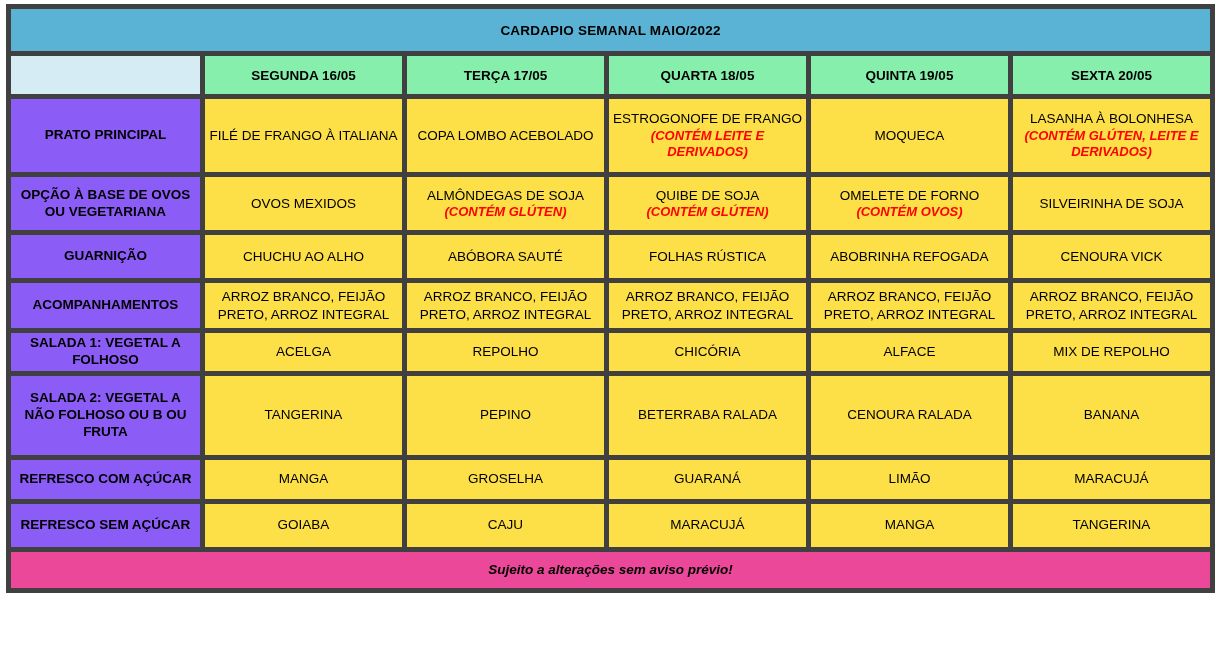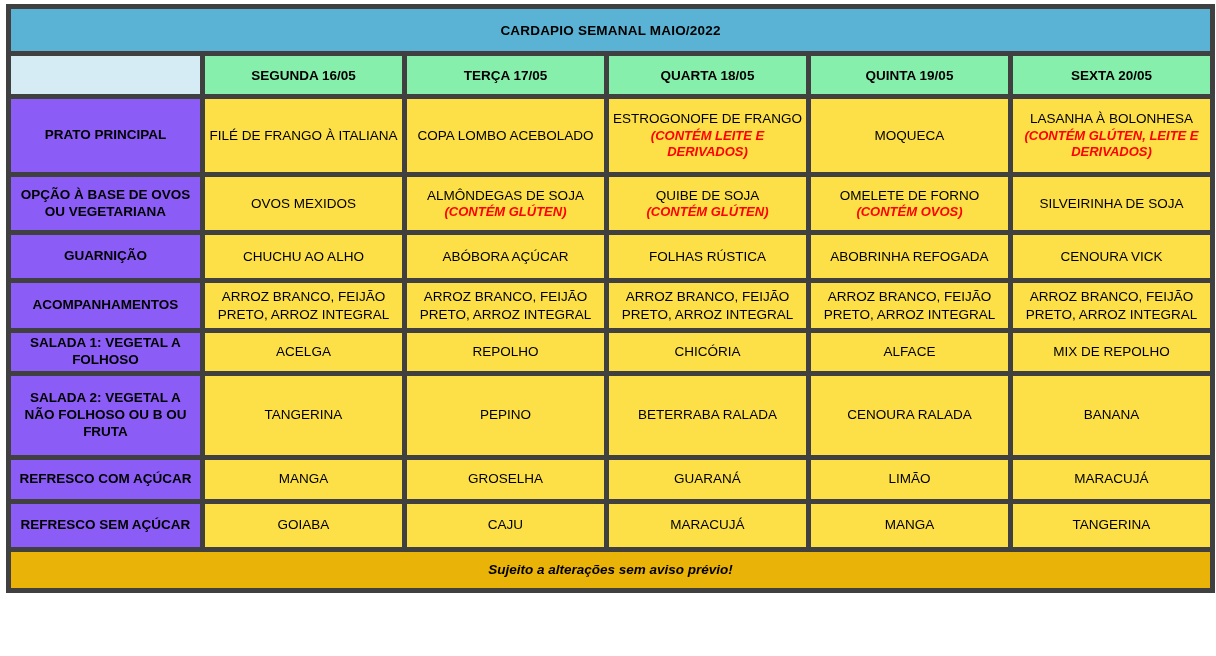--- a/index.html
+++ b/index.html
@@ -66,21 +66,21 @@
     font-style: italic;
     font-weight: bold;
     display: block;
     font-size: 13px;
     line-height: 1.25;
   }
   .maintext {
     display: block;
   }
   .footer-row td {
-    background: #eab308;
+    background: #ec4899;
     font-weight: bold;
     font-style: italic;
     font-size: 14px;
     height: 32px;
     color: #000000;
   }
   col.c0 { width: 194px; }
   col.cday { width: 202px; }
 </style>
 </head>
@@ -148,21 +148,21 @@
           <td class="cell">
             <span class="maintext">SILVEIRINHA DE SOJA</span>
           </td>
         </tr>
         <tr style="height: 48px;">
           <td class="rowhead">GUARNIÇÃO</td>
           <td class="cell">
             <span class="maintext">CHUCHU AO ALHO</span>
           </td>
           <td class="cell">
-            <span class="maintext">ABÓBORA AÇÚCAR</span>
+            <span class="maintext">ABÓBORA SAUTÉ</span>
           </td>
           <td class="cell">
             <span class="maintext">FOLHAS RÚSTICA</span>
           </td>
           <td class="cell">
             <span class="maintext">ABOBRINHA REFOGADA</span>
           </td>
           <td class="cell">
             <span class="maintext">CENOURA VICK</span>
           </td>

